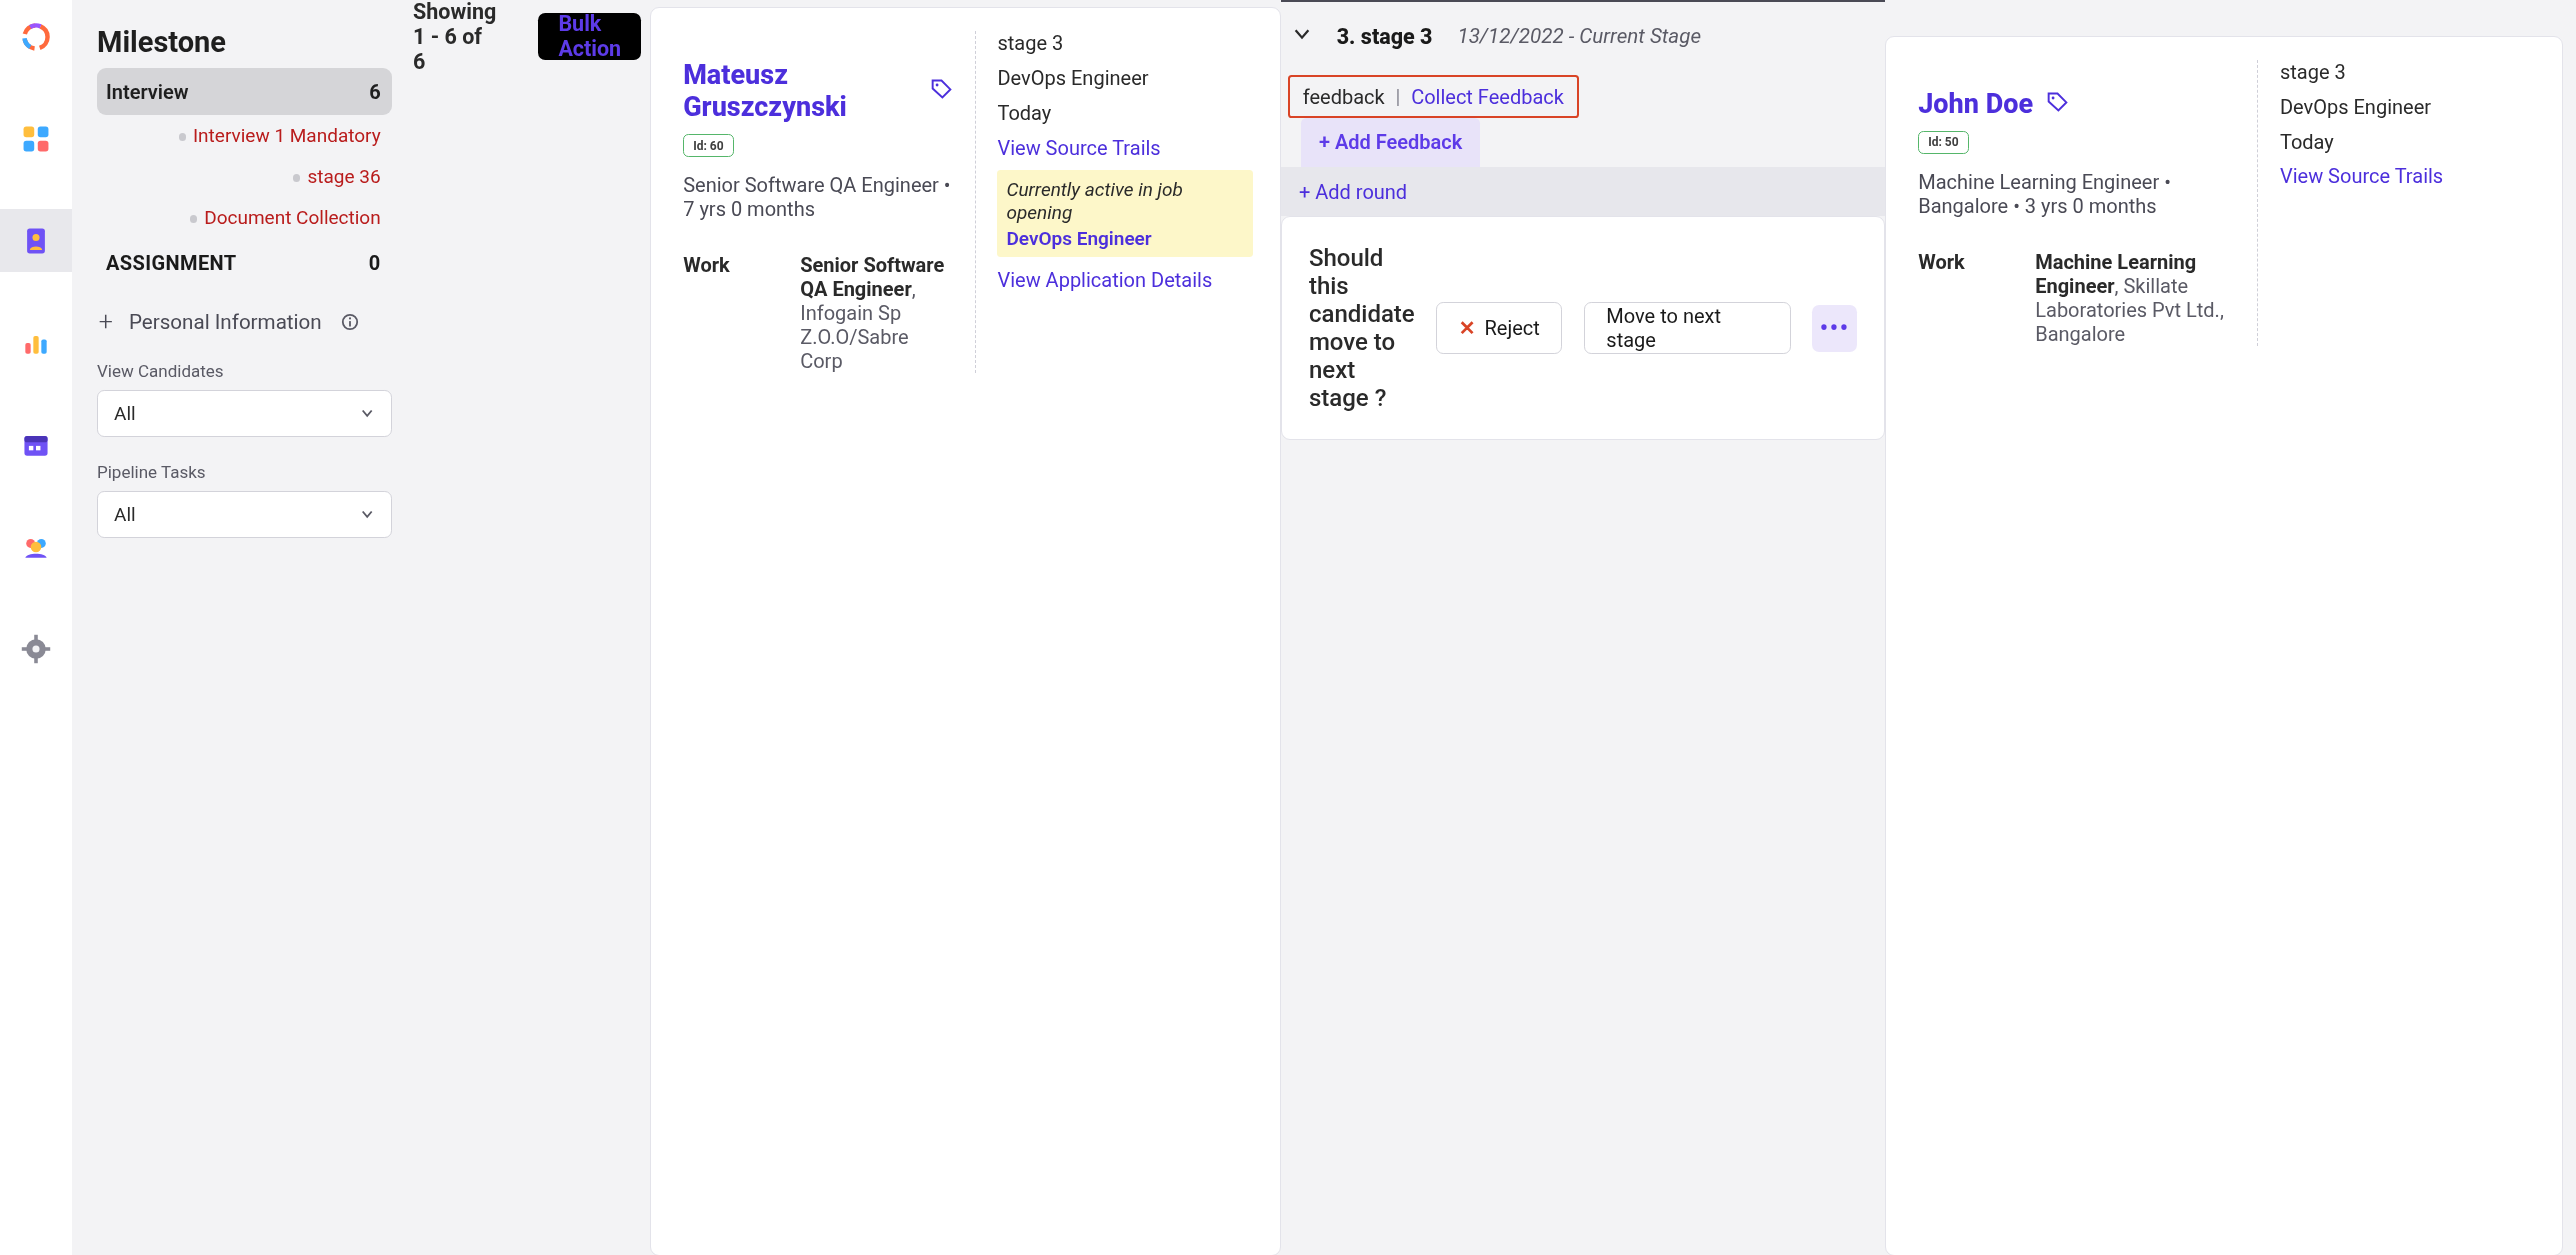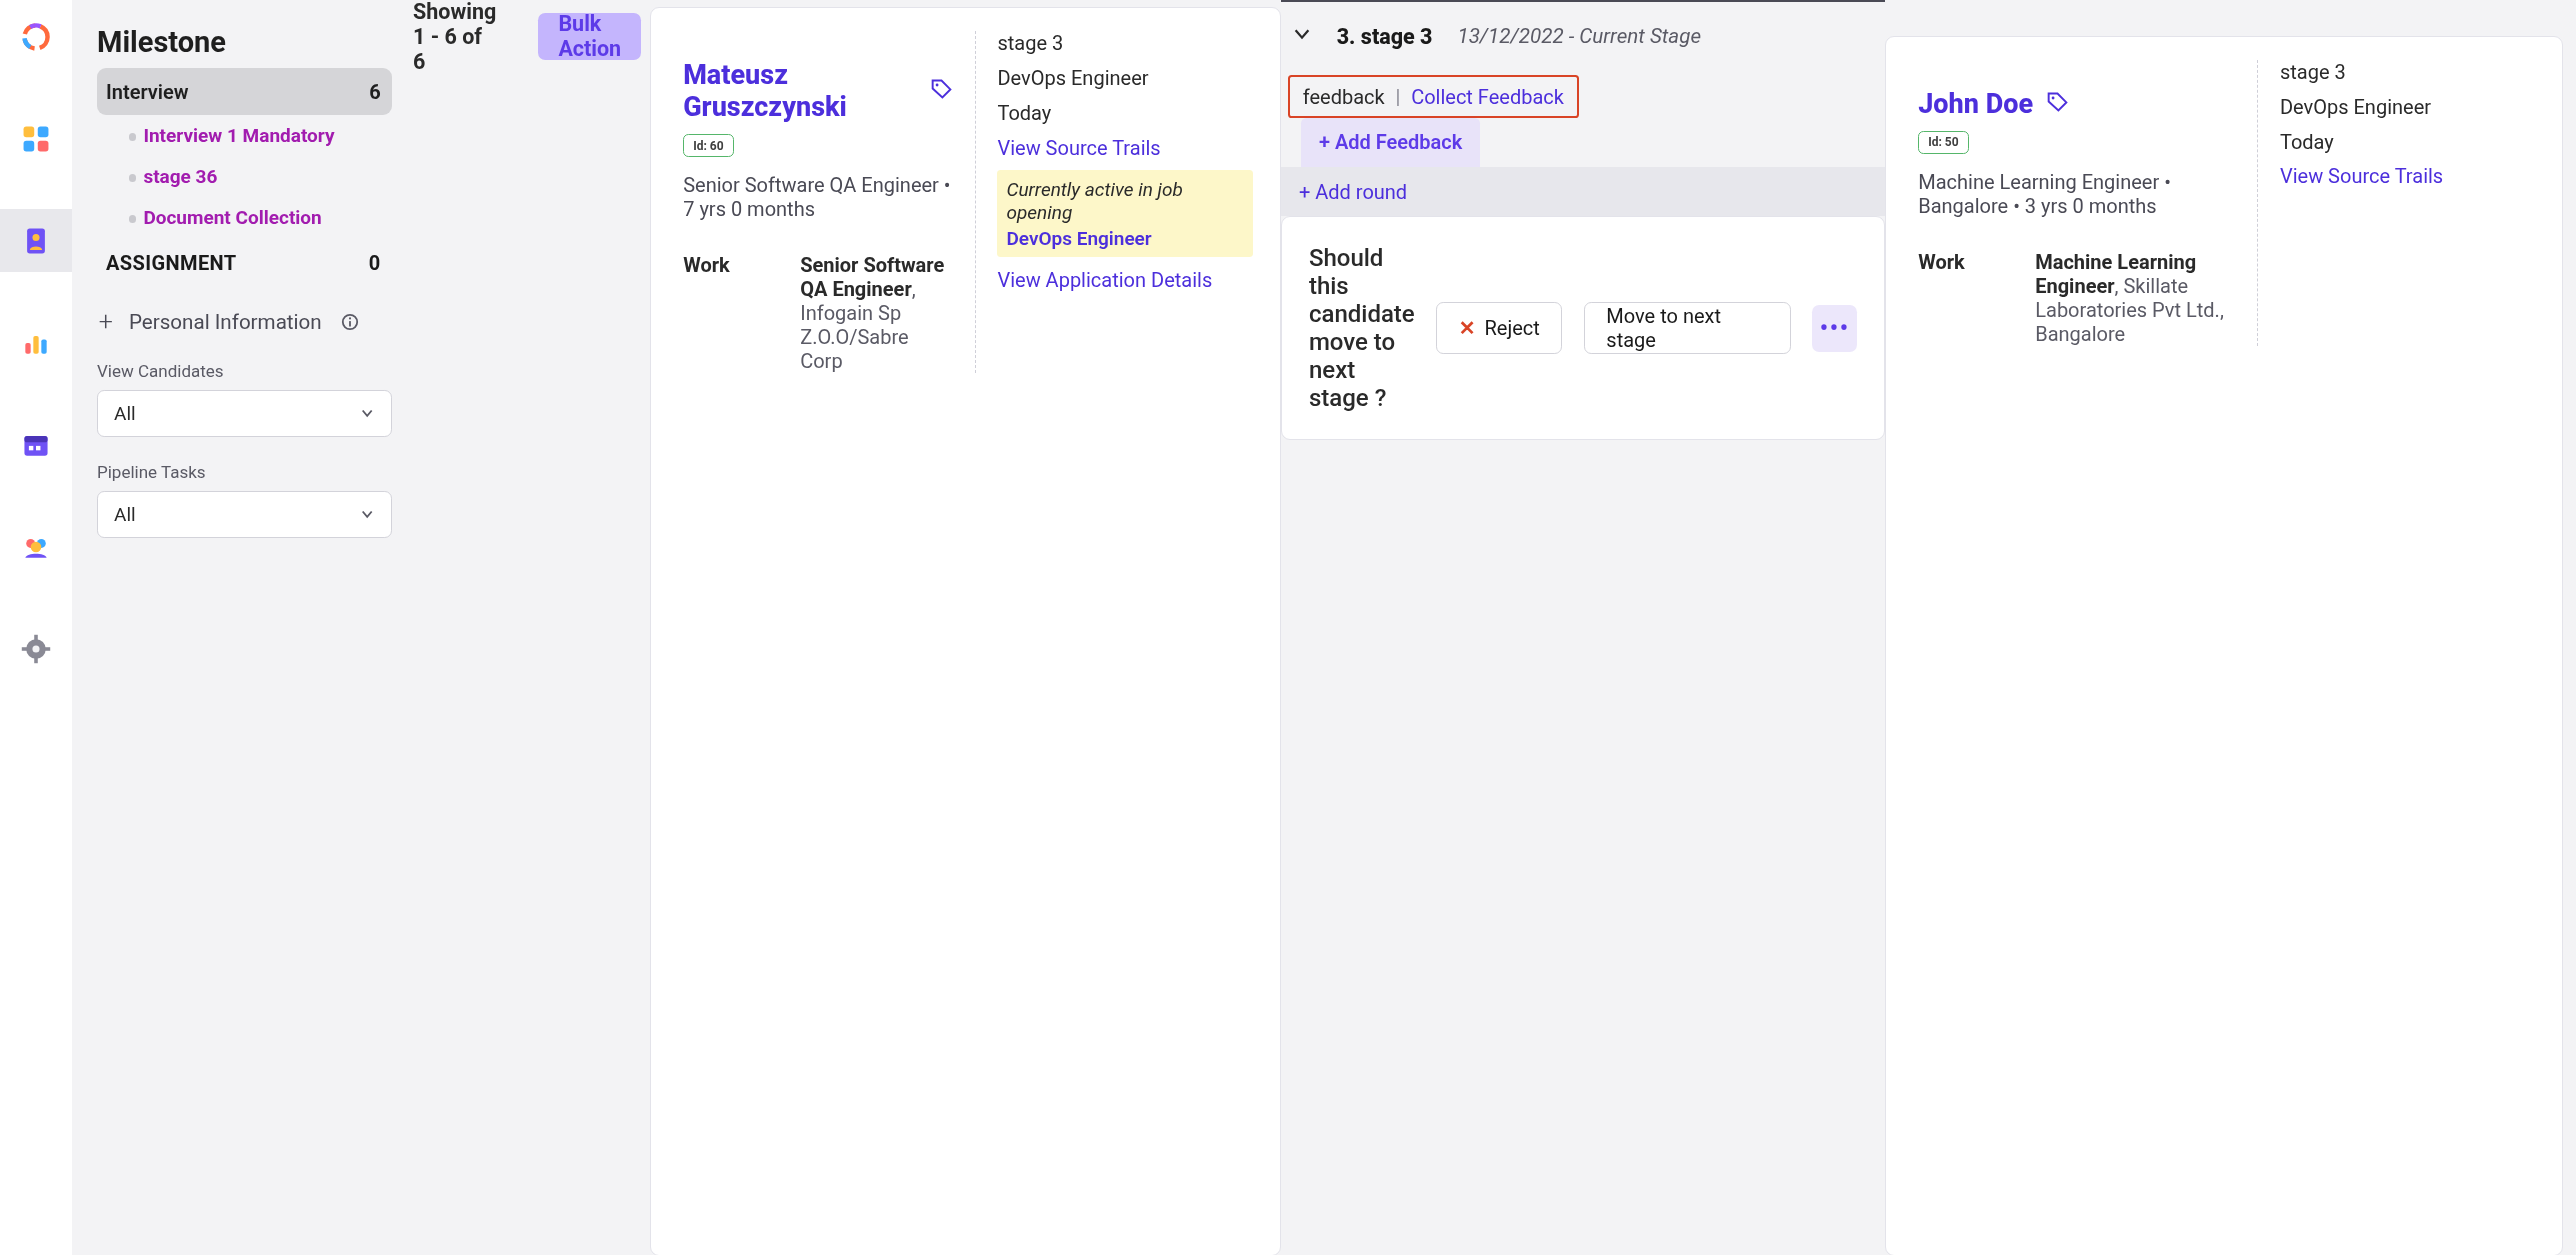--- a/index.html
+++ b/index.html
@@ -61,26 +61,25 @@
   }
   .milestone-row.sel {
     background: #d5d5d8;
     font-weight: 600;
   }
   .milestone-row .label { color: #1f1f1f; }
   .milestone-row .count { color: #1f1f1f; font-weight: 700; }
   .milestone-sub {
     display: flex;
     align-items: center;
-    justify-content: flex-start;
+    justify-content: flex-end;
     font-size: 19px;
-    color: #a21caf;
+    color: #b91c1c;
     padding: 9px 10.8px 9px 32px;
     cursor: pointer;
-    font-weight: bold;
   }
   .milestone-sub .dot {
     display: inline-block;
     width: 7.2px; height: 7.2px;
     border-radius: 50%;
     background: #c9c9ce;
     margin-right: 7.2px;
     vertical-align: middle;
   }
   .assignment-row {
@@ -139,21 +138,21 @@
     justify-content: flex-end;
     padding-right: 9px;
     gap: 39px;
   }
   .showing {
     font-size: 21.5px;
     color: #2a2a2a;
     font-weight: 700;
   }
   .bulk-btn {
-    background: #c4b5fd;
+    background: #000000;
     color: #5d3be8;
     border-radius: 7.2px;
     height: 47px;
     padding: 0 20px;
     display: flex;
     align-items: center;
     font-size: 21.5px;
     font-weight: 700;
     cursor: pointer;
   }

